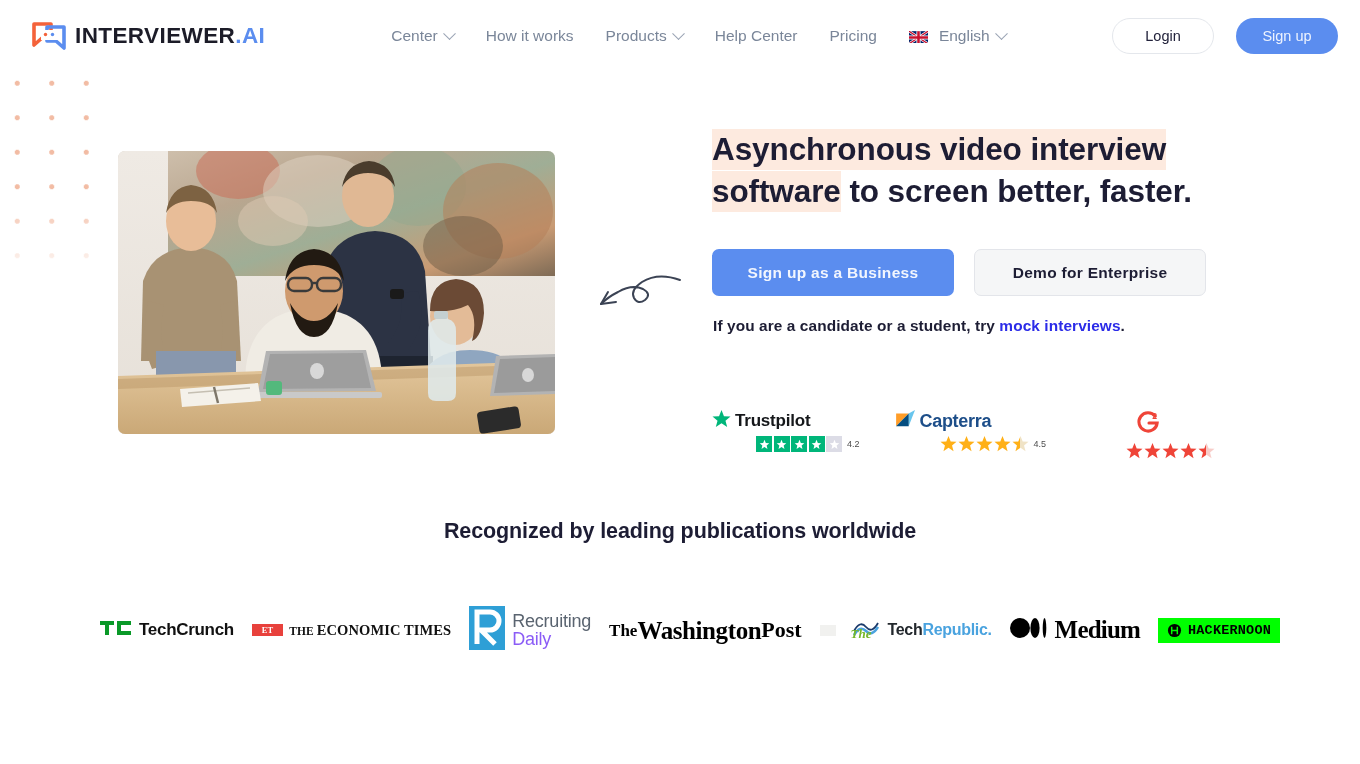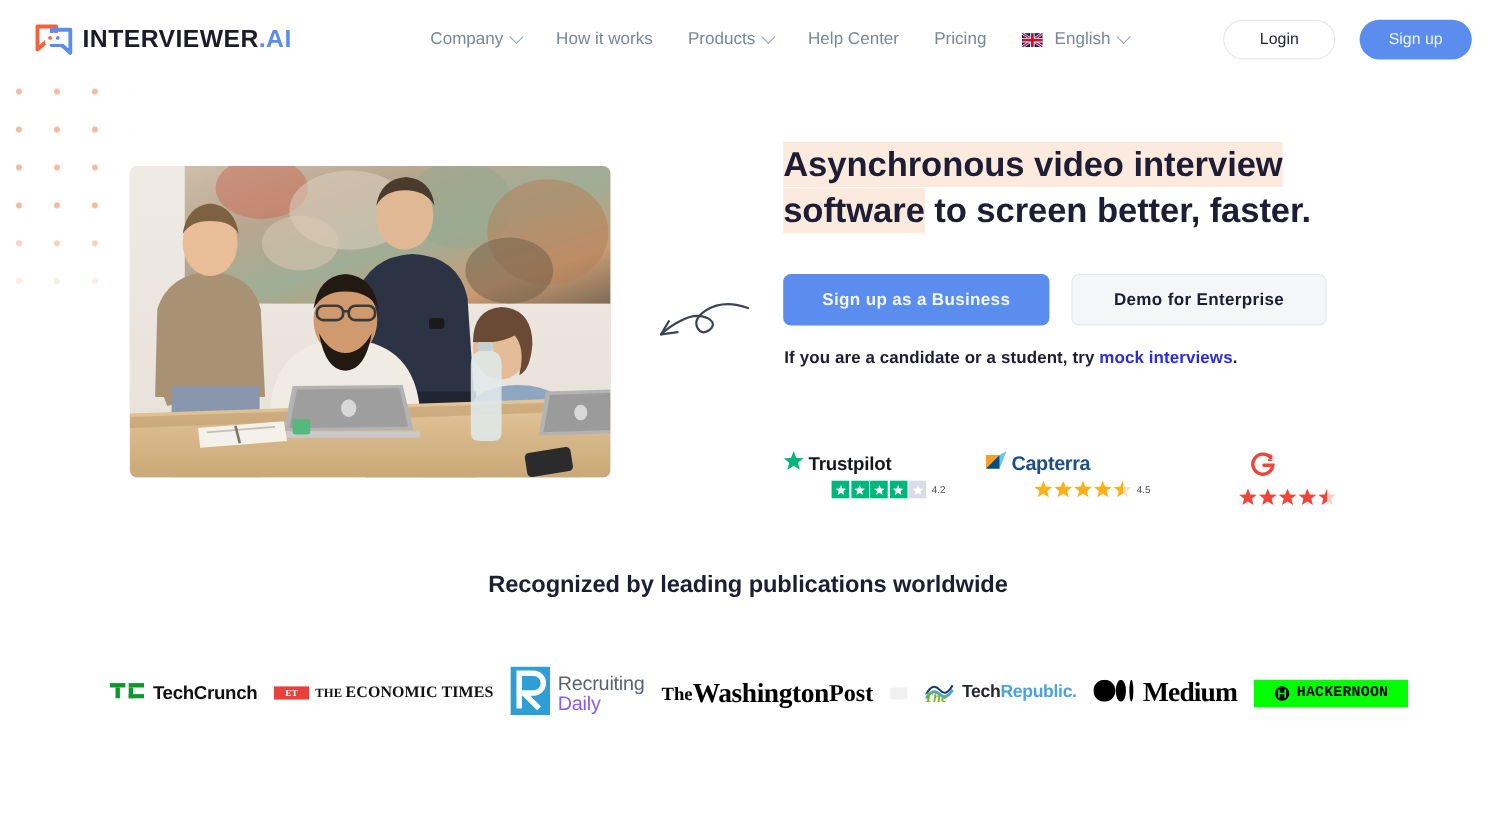--- a/index.html
+++ b/index.html
@@ -234,21 +234,21 @@
   .tr-name .rep { color: #4aa3df; }
 
   .med-wrap { display: flex; align-items: center; gap: 7px; }
   .med-name {
     font-family: "Liberation Serif", serif;
     font-size: 25px; font-weight: 700; color: #000;
     letter-spacing: -.8px;
   }
 
   .hn-wrap {
-    background: #00ff00; padding: 5px 18px;
+    background: #00ff00; padding: 5px 9px;
     display: flex; align-items: center; gap: 6px;
   }
   .hn-name {
     font-family: "Liberation Mono", monospace;
     font-size: 13.5px; font-weight: 700; color: #000;
     letter-spacing: .2px;
   }
 </style>
 </head>
 <body>
@@ -268,21 +268,21 @@
           <circle cx="13.5" cy="13.5" r="1.7" fill="#f4623a"></circle>
           <circle cx="20.5" cy="13.5" r="1.7" fill="#5b8def"></circle>
         </svg>
       </span>
       <span class="logo-text"><span>INTERVIEWER</span><span class="ai">.AI</span></span>
     </div>
 
     <div class="nav">
 
       <div class="nav-item">
-        <span>Company</span>
+        <span>Center</span>
         <span class="chev"></span>
       </div>
 
       <div class="nav-item">
         <span>How it works</span>
       </div>
 
       <div class="nav-item">
         <span>Products</span>
         <span class="chev"></span>

